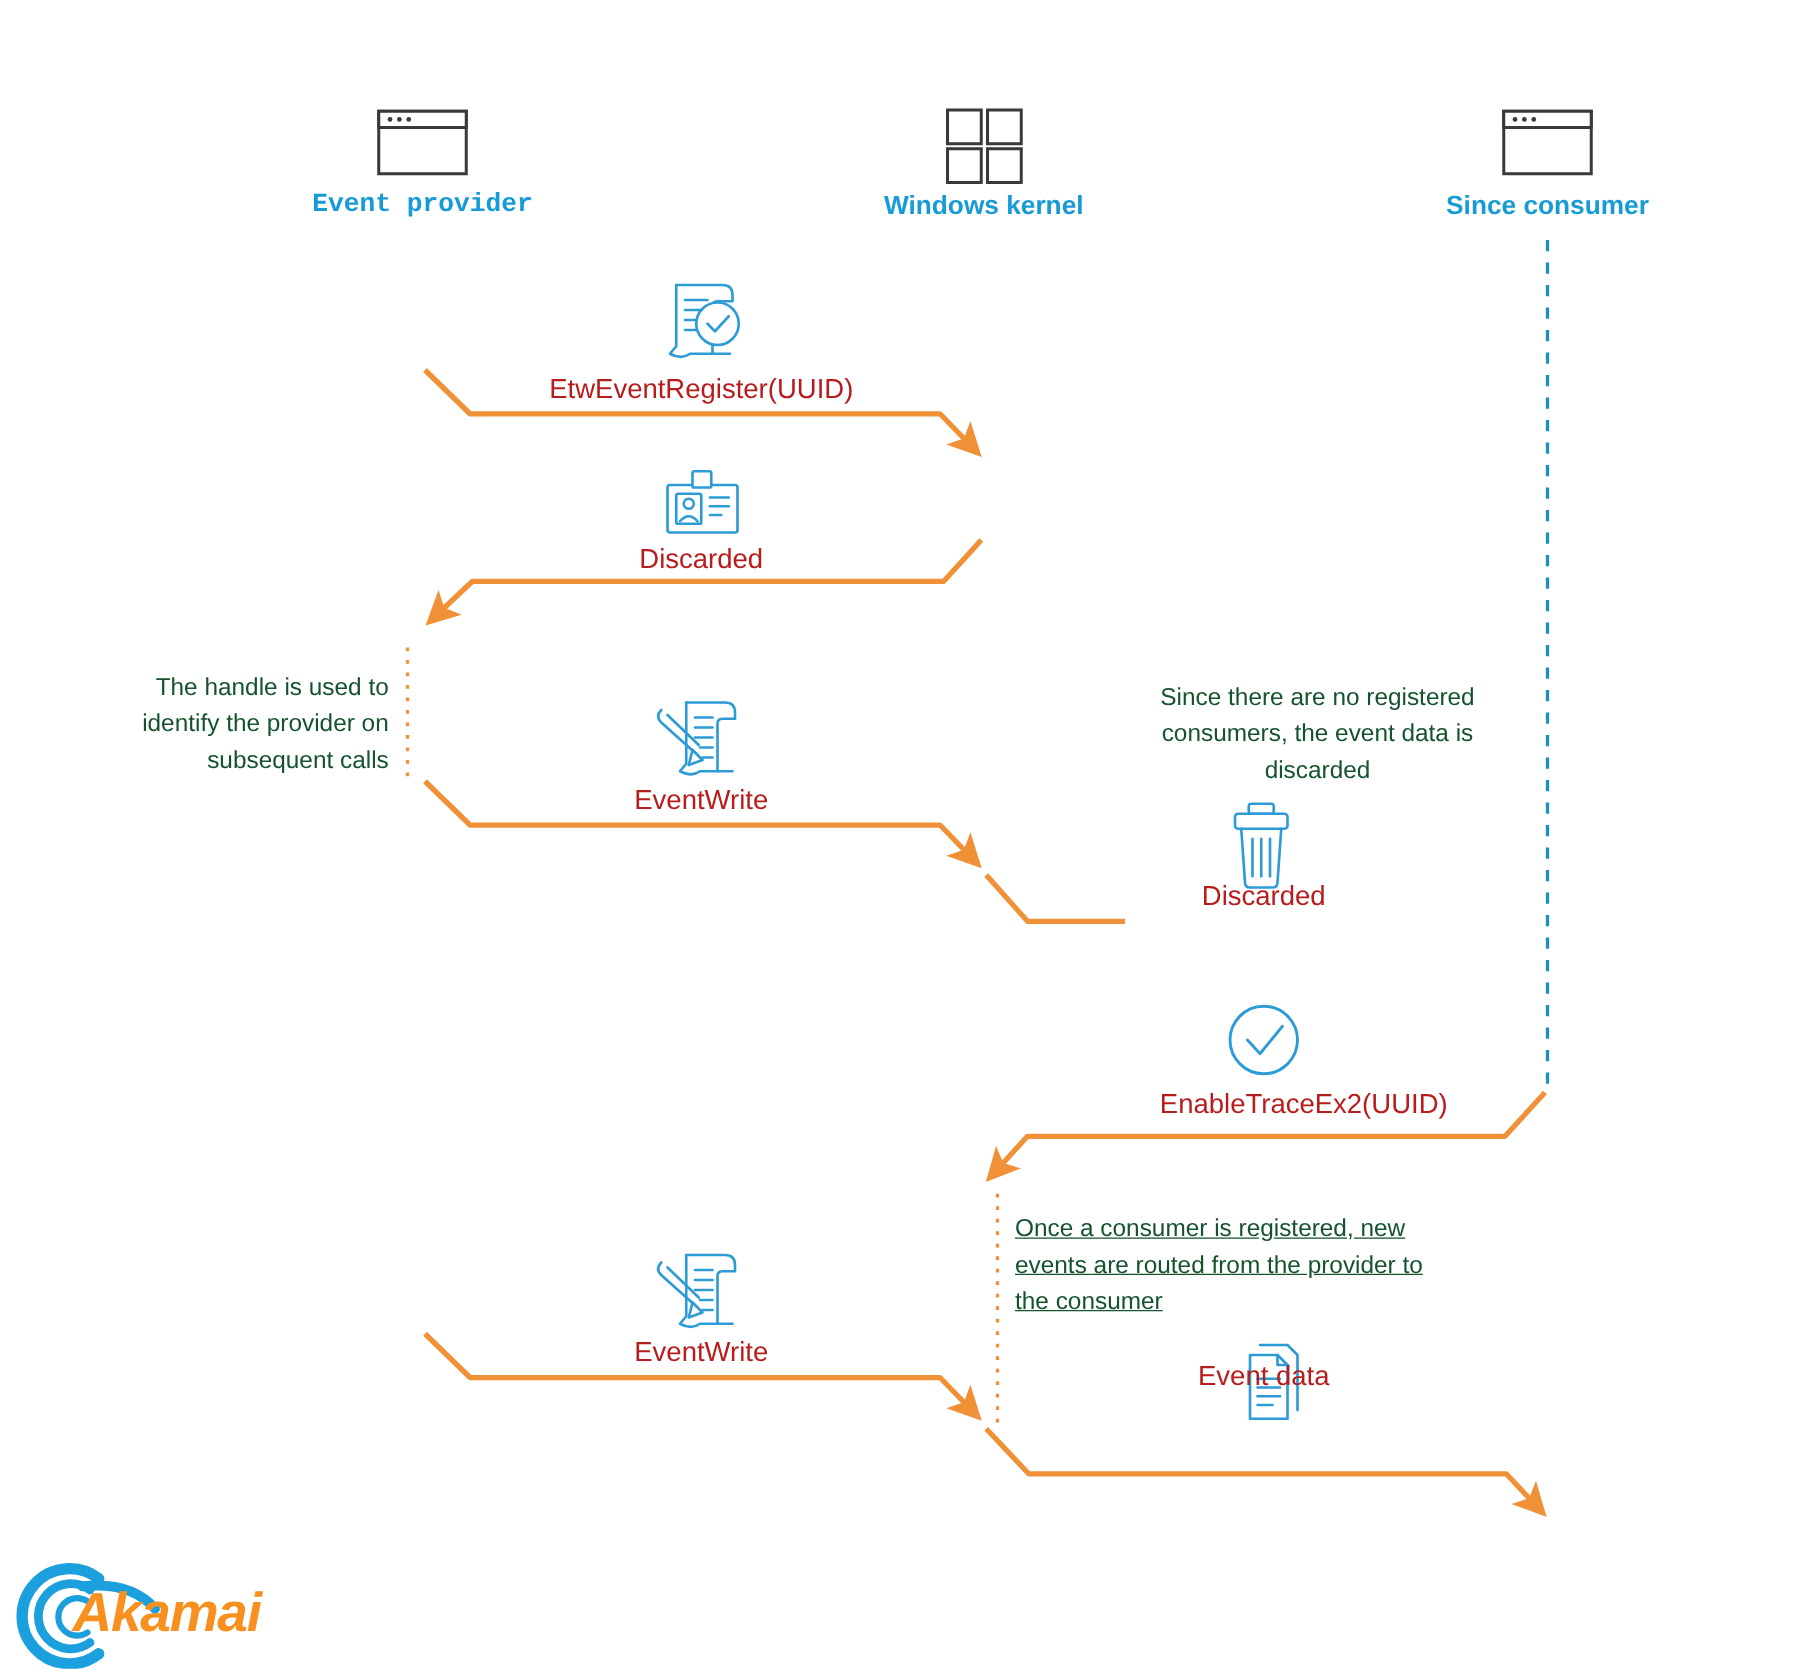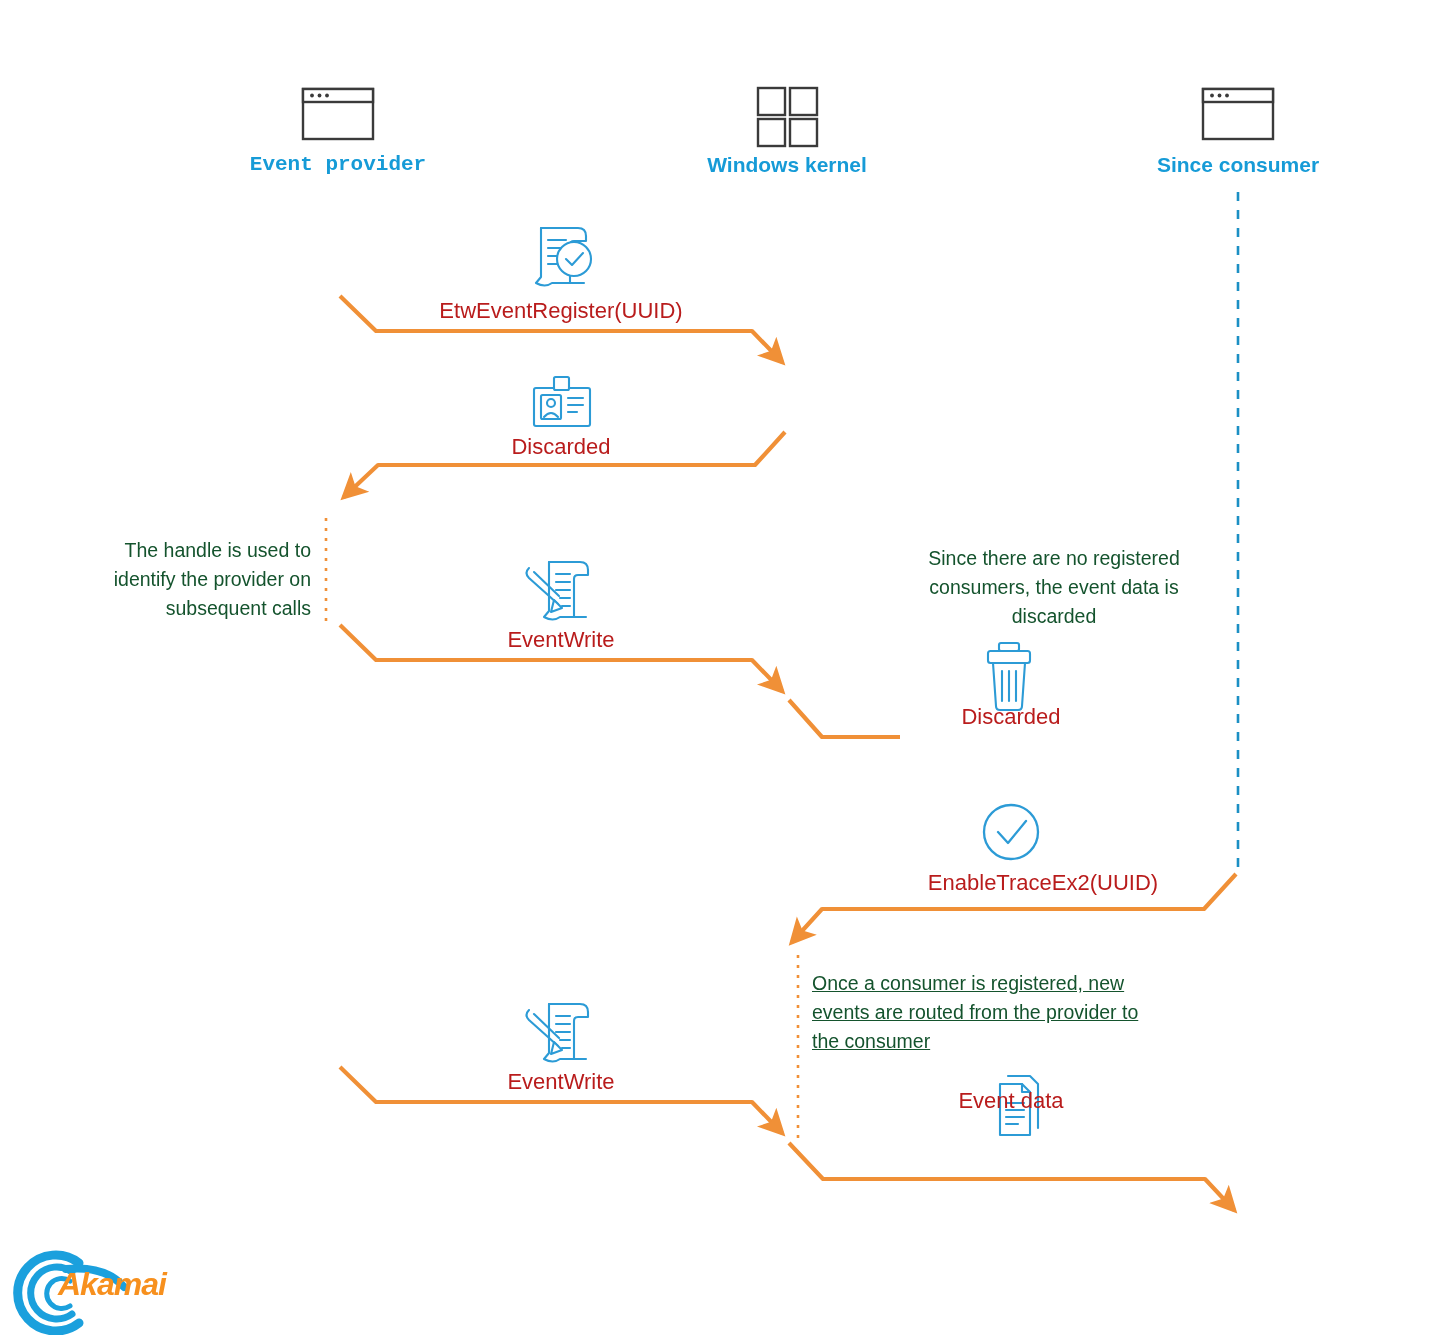--- a/index.html
+++ b/index.html
@@ -15,21 +15,21 @@
   .msg-label{
     position:absolute;font-size:22px;color:#b91c1c;white-space:nowrap;
     transform:translateX(-50%);text-align:center;
   }
   .note{
     position:absolute;font-size:19.5px;line-height:29px;color:#14532d;margin-top:12px;
   }
   .note.right-align{text-align:right;transform:translateX(-100%);}
   .note.left-align{text-align:left;text-decoration:underline;}
   .logo-text{
-    position:absolute;font-size:32px;font-weight:700;font-style:italic;
+    position:absolute;font-size:44px;font-weight:700;font-style:italic;
     color:#F7901E;letter-spacing:-1px;
   }
 </style>
 </head>
 <body>
 
 <svg id="diagram" viewBox="0 0 1440 1335" xmlns="http://www.w3.org/2000/svg">
 
   <defs>
     <marker id="arrowR" viewBox="0 0 12 12" refX="9" refY="6" markerWidth="7" markerHeight="7" orient="auto-start-reverse">

